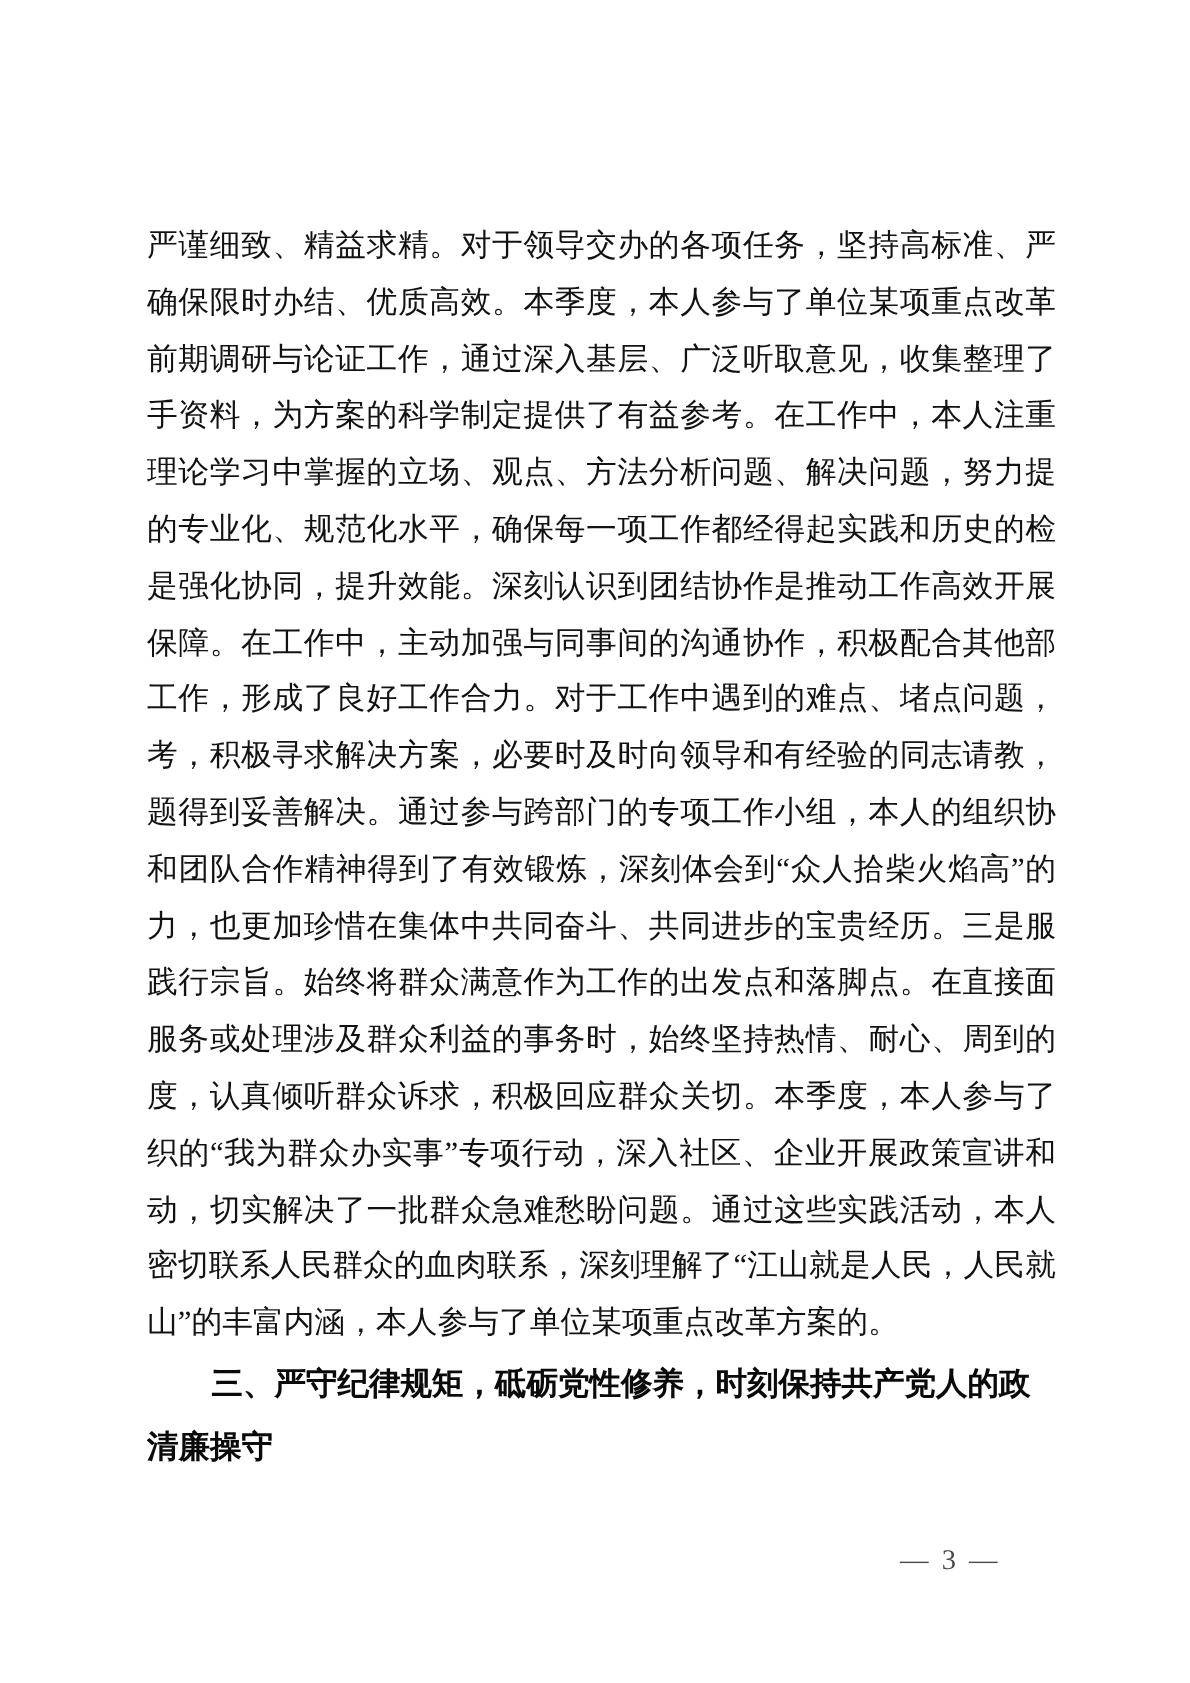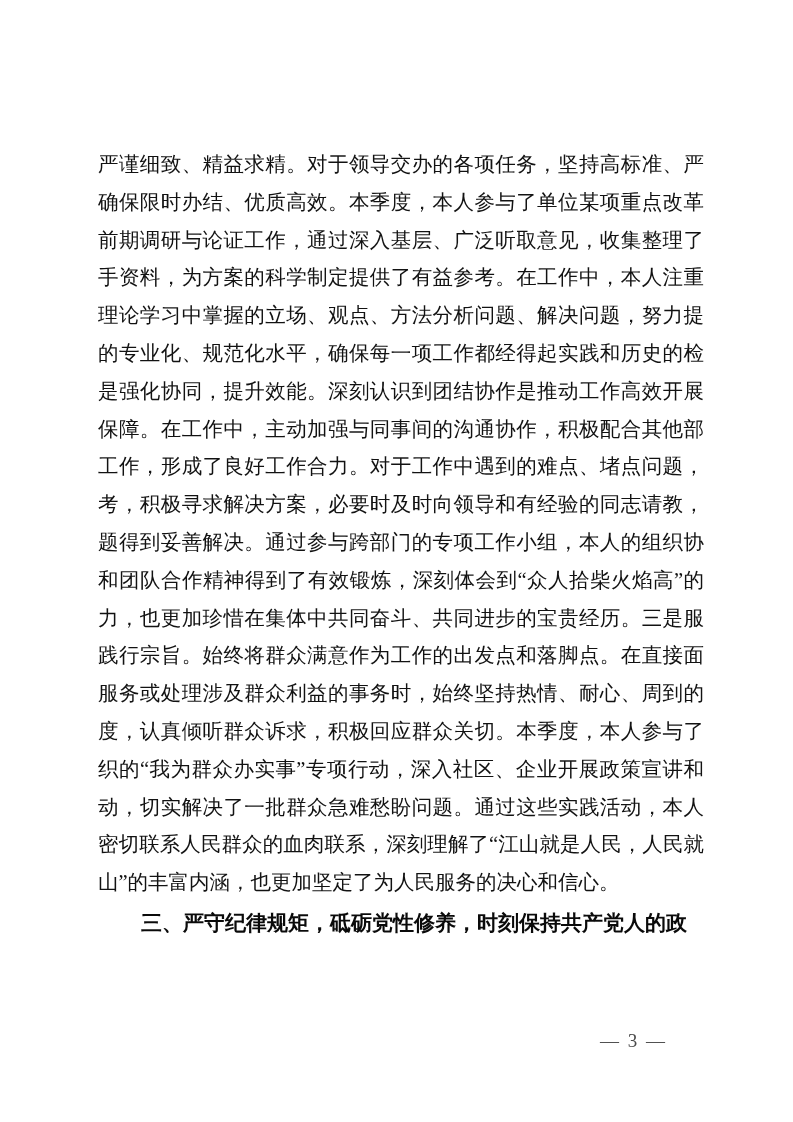--- a/index.html
+++ b/index.html
@@ -81,17 +81,18 @@
     <div class="bline">考，积极寻求解决方案，必要时及时向领导和有经验的同志请教，确保问</div>
     <div class="bline">题得到妥善解决。通过参与跨部门的专项工作小组，本人的组织协调能力</div>
     <div class="bline">和团队合作精神得到了有效锻炼，深刻体会到“众人拾柴火焰高”的实践伟</div>
     <div class="bline">力，也更加珍惜在集体中共同奋斗、共同进步的宝贵经历。三是服务群众，</div>
     <div class="bline">践行宗旨。始终将群众满意作为工作的出发点和落脚点。在直接面向群众</div>
     <div class="bline">服务或处理涉及群众利益的事务时，始终坚持热情、耐心、周到的服务态</div>
     <div class="bline">度，认真倾听群众诉求，积极回应群众关切。本季度，本人参与了单位组</div>
     <div class="bline">织的“我为群众办实事”专项行动，深入社区、企业开展政策宣讲和帮扶活</div>
     <div class="bline">动，切实解决了一批群众急难愁盼问题。通过这些实践活动，本人进一步</div>
     <div class="bline">密切联系人民群众的血肉联系，深刻理解了“江山就是人民，人民就是江</div>
-    <div class="bline last">山”的丰富内涵，也更加坚定了为人民服务的决心和信心。</div>
+    <div class="bline last">山”的丰富内涵，本人参与了单位某项重点改革方案的。</div>
     <div class="hline indent">三、严守纪律规矩，砥砺党性修养，时刻保持共产党人的政治本色与</div>
+    <div class="hline">清廉操守</div>
   </div>
   <div class="page-number">— 3 —</div>
 </div>
 
 </body></html>

